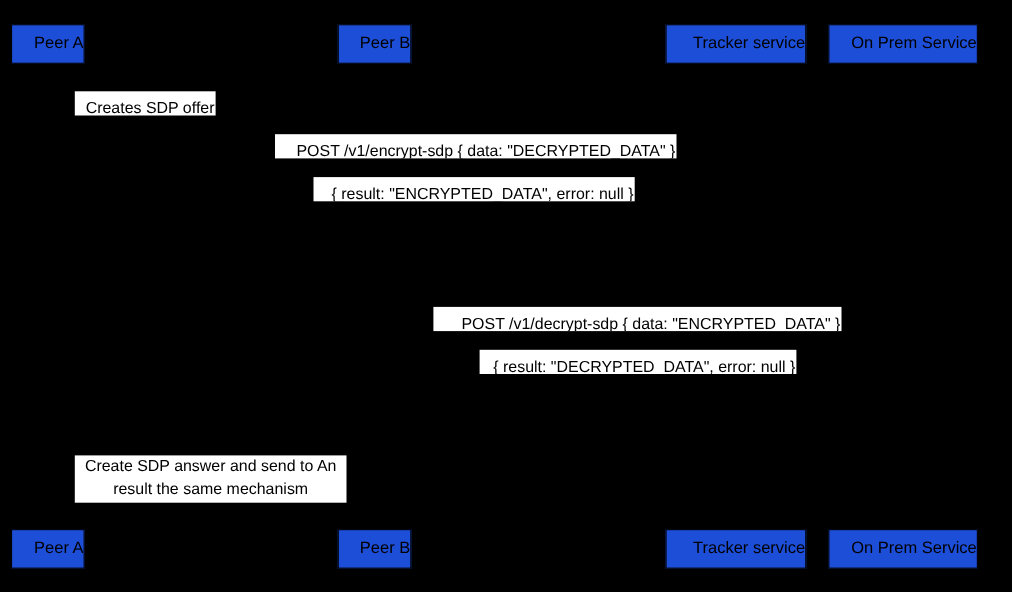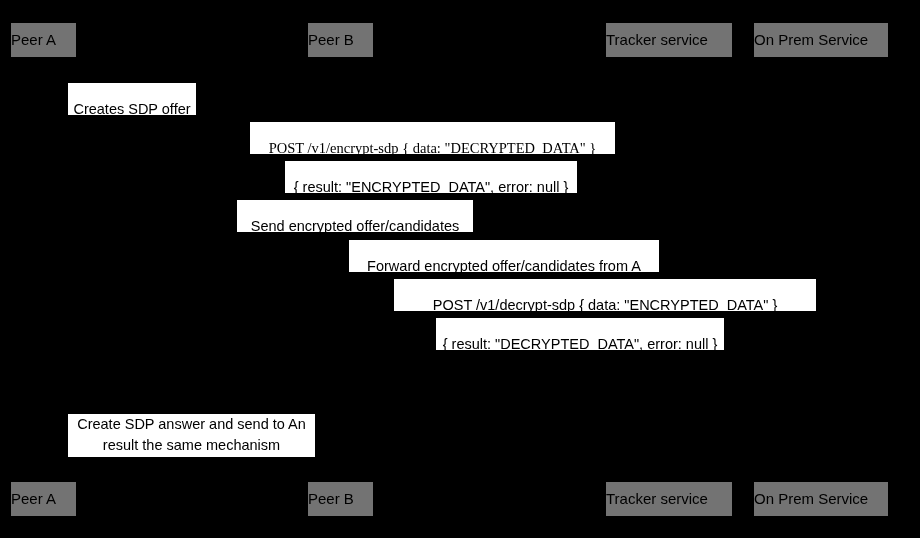--- a/index.html
+++ b/index.html
@@ -25,48 +25,48 @@
     width: 1px;
     background: #000000;
     top: 57px;
     height: 424px;
   }
   
   .participant {
     position: absolute;
     box-sizing: border-box;
     height: 36px;
-    background: #737373;
+    background: #1d4ed8;
     border: 1px solid #000000;
     color: #000000;
     font-size: 15px;
     line-height: 34px;
-    text-align: left;
+    text-align: right;
     white-space: nowrap;
     overflow: hidden;
   }
   
   .msg-arrow {
     position: absolute;
     height: 1px;
     background: #000000;
   }
   
   .msg-label {
     position: absolute;
     box-sizing: border-box;
     background: #ffffff;
     color: #000000;
     font-size: 14.5px;
     line-height: 21px;
     height: 22px;
-    padding: 16px 1px;
+    padding: 6px 1px;
     white-space: nowrap;
     overflow: hidden;
-    text-align: center;
+    text-align: right;
   }
   .msg-label.two-line {
     height: 43px;
     line-height: 21px;
     white-space: normal;
     text-align: center;
     padding: 0 2px;
   }
 </style>
 </head>
@@ -90,29 +90,27 @@
   <div class="participant" style="left:10px; top:22px; width:67px;">Peer A</div>
 
   <div class="participant" style="left:307px; top:22px; width:67px;">Peer B</div>
 
   <div class="participant" style="left:605px; top:22px; width:128px;">Tracker service</div>
 
   <div class="participant" style="left:753px; top:22px; width:136px;">On Prem Service</div>
 
   <div class="msg-label" style="left:68px; top:83px; width:128px;">Creates SDP offer</div>
 
-  <div class="msg-label" style="left:250px; top:122px; width:365px;font-family:Liberation Serif, serif;">POST /v1/encrypt-sdp { data: "DECRYPTED_DATA" }</div>
+  <div class="msg-label" style="left:250px; top:122px; width:365px;">POST /v1/encrypt-sdp { data: "DECRYPTED_DATA" }</div>
 
   <div class="msg-label" style="left:285px; top:161px; width:292px;">{ result: "ENCRYPTED_DATA", error: null }</div>
 
-  <div class="msg-label" style="left:237px; top:200px; width:236px;">Send encrypted offer/candidates</div>
 
-  <div class="msg-label" style="left:349px; top:240px; width:310px;">Forward encrypted offer/candidates from A</div>
 
-  <div class="msg-label" style="left:394px; top:279px; width:422px;">POST /v1/decrypt-sdp { data: "ENCRYPTED_DATA" }</div>
+  <div class="msg-label" style="left:394px; top:279px; width:371px;">POST /v1/decrypt-sdp { data: "ENCRYPTED_DATA" }</div>
 
   <div class="msg-label" style="left:436px; top:318px; width:288px;">{ result: "DECRYPTED_DATA", error: null }</div>
 
 
   <div class="msg-label two-line" style="left:68px; top:414px; width:247px;">Create SDP answer and send to An result the same mechanism</div>
 
   <div class="participant" style="left:10px; top:481px; width:67px;">Peer A</div>
 
   <div class="participant" style="left:307px; top:481px; width:67px;">Peer B</div>
 

